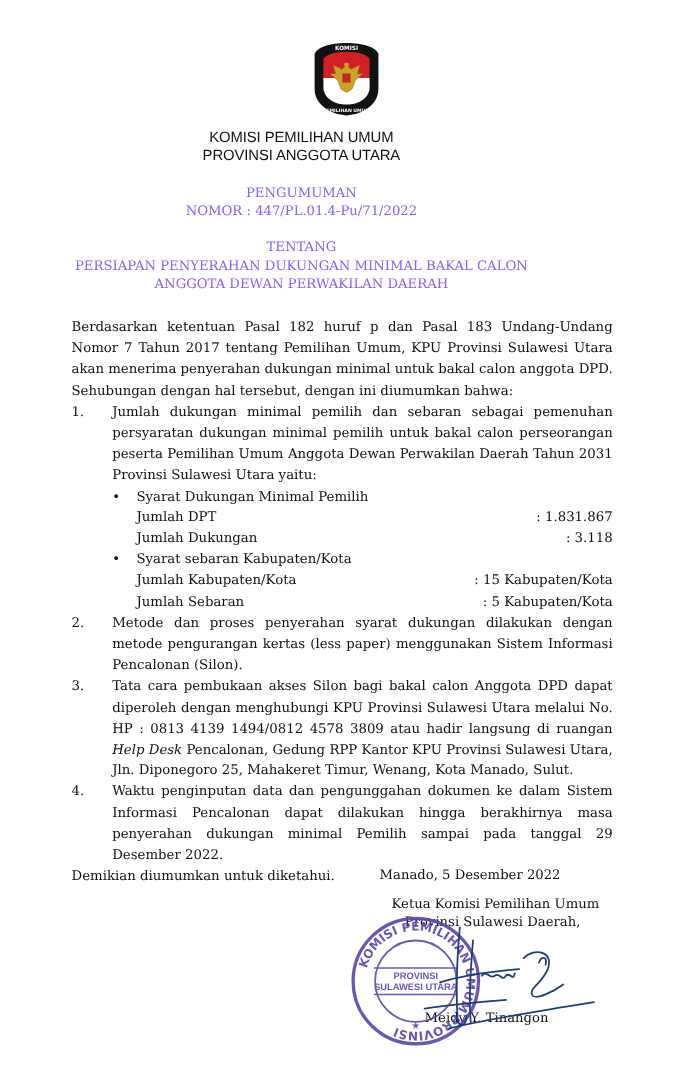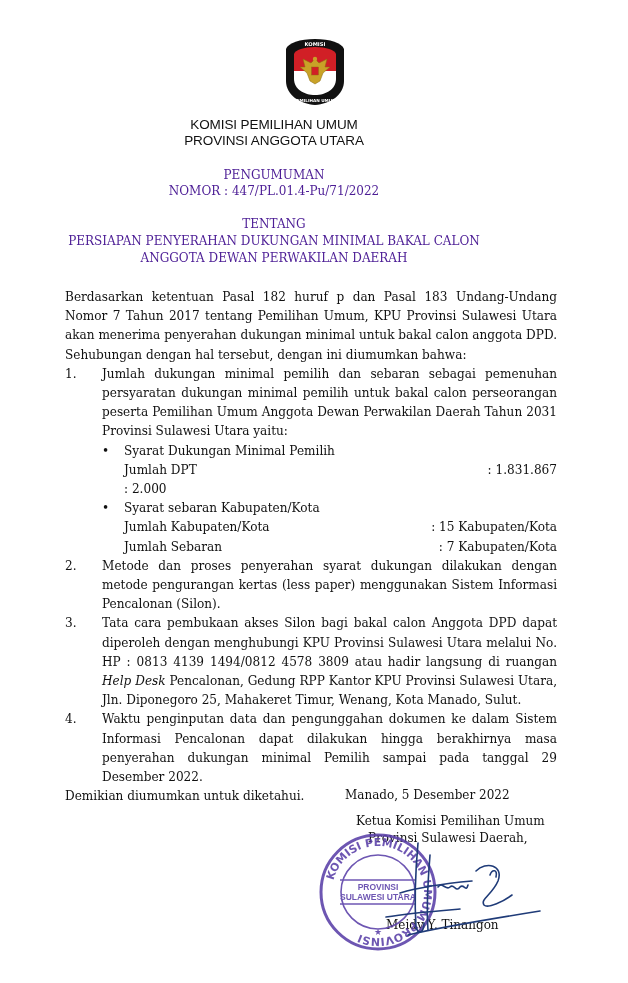--- a/index.html
+++ b/index.html
@@ -2,21 +2,21 @@
 <html><head>
 <meta charset="utf-8">
 <style>
   html, body { margin: 0; padding: 0; background: #ffffff; }
   body { width: 628px; height: 983px; position: relative; overflow: hidden; color: #1a1a1a; }
 
   #logo { position: absolute; left: 284px; top: 37px; width: 62px; height: 70px; }
 
   .center { position: absolute; left: 0; width: 548px; text-align: center; }
   .org { font-family: "Liberation Sans", sans-serif; font-size: 13.5px; line-height: 16px; letter-spacing: -0.1px; color: #111; }
-  .title { font-family: "DejaVu Serif", serif; font-size: 12px; line-height: 16px; color: #4c1d95; }
+  .title { font-family: "DejaVu Serif", serif; font-size: 12px; line-height: 16px; color: #8b5cf6; }
 
   #body { position: absolute; left: 65px; top: 288px; width: 492px;
           font-family: "DejaVu Serif", serif; font-size: 12.1px; line-height: 19.2px; color: #111; }
   .just { text-align: justify; text-align-last: auto; }
   .item { position: relative; padding-left: 37px; }
   .item .num { position: absolute; left: 0; top: 0; }
   .bullet-row { position: relative; padding-left: 22px; }
   .bullet-row .dot { position: absolute; left: 0; top: 0; }
   .kv { display: flex; padding-left: 22px; justify-content: space-between; }
   .kv .k { width: 175px; }
@@ -63,34 +63,35 @@
 
     <div class="bullet-row">
       <span class="dot">•</span>
       <div>Syarat Dukungan Minimal Pemilih</div>
     </div>
     <div class="kv">
       <span class="k">Jumlah DPT</span>
       <span>: 1.831.867</span>
     </div>
     <div class="kv">
-      <span>: 2.000</span>
+      <span class="k">Jumlah Dukungan</span>
+      <span>: 3.118</span>
     </div>
 
     <div class="bullet-row">
       <span class="dot">•</span>
       <div>Syarat sebaran Kabupaten/Kota</div>
     </div>
     <div class="kv">
       <span class="k">Jumlah Kabupaten/Kota</span>
       <span>: 15 Kabupaten/Kota</span>
     </div>
     <div class="kv">
       <span class="k">Jumlah Sebaran</span>
-      <span>: 7 Kabupaten/Kota</span>
+      <span>: 5 Kabupaten/Kota</span>
     </div>
   </div>
 
   <div class="item">
     <span class="num">2.</span>
     <div class="just">Metode dan proses penyerahan syarat dukungan dilakukan dengan metode pengurangan kertas (less paper) menggunakan Sistem Informasi Pencalonan (Silon).</div>
   </div>
 
   <div class="item">
     <span class="num">3.</span>

